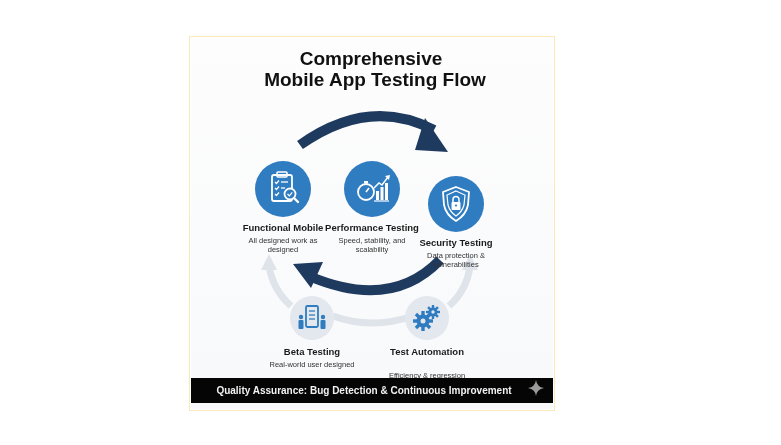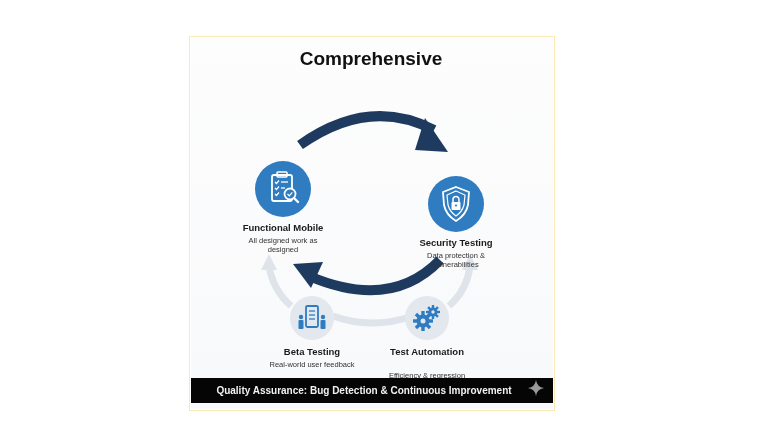--- a/index.html
+++ b/index.html
@@ -39,20 +39,21 @@
     .footer-text { position: relative; left: -8px; text-align: center; }
     .sparkle { position: absolute; right: 8px; top: 1px; }
   </style>
 </head>
 <body>
 
 <div class="card">
   <div class="inner">
 
     <div class="title l1">Comprehensive</div>
+    <div class="title l2">Mobile App Testing Flow</div>
 
     <svg class="flow" width="364" height="373" viewBox="0 0 364 373">
 
       <g fill="none" stroke="#dfe3ea" stroke-width="7" stroke-linecap="butt">
         <path d="M 100 268 Q 82 252 78 228"></path>
         <path d="M 142 278 Q 180 292 222 278"></path>
         <path d="M 258 268 Q 276 252 279 228"></path>
       </g>
       <polygon points="70,232 78,216 86,232" fill="#dfe3ea"></polygon>
       <polygon points="271,232 279,216 287,232" fill="#dfe3ea"></polygon>
@@ -74,20 +75,37 @@
           <line x1="26" y1="27" x2="30" y2="27" stroke="#fff" stroke-width="1.3"></line>
           <circle cx="35" cy="33" r="5.5" fill="#2f7cc1" stroke="#fff" stroke-width="1.8"></circle>
           <path d="M32.5 33 l1.8 1.8 l3 -3.5" stroke="#fff" stroke-width="1.2" fill="none"></path>
           <line x1="39" y1="37" x2="43" y2="41" stroke="#fff" stroke-width="2.4" stroke-linecap="round"></line>
         </svg>
       </div>
       <div class="n-title">Functional Mobile</div>
       <div class="n-desc">All designed work as designed</div>
     </div>
 
+    <div class="node" style="left:121px; top:123px;">
+      <div class="circle">
+        <svg width="56" height="56" viewBox="0 0 56 56">
+          <circle cx="22" cy="31" r="8" fill="none" stroke="#fff" stroke-width="1.8"></circle>
+          <rect x="20" y="20" width="4" height="2.5" fill="#fff"></rect>
+          <line x1="22" y1="31" x2="25" y2="27" stroke="#fff" stroke-width="1.5"></line>
+          <rect x="32" y="30" width="3" height="9" fill="#fff"></rect>
+          <rect x="36.5" y="26" width="3" height="13" fill="#fff"></rect>
+          <rect x="41" y="22" width="3" height="17" fill="#fff"></rect>
+          <polyline points="30,27 35,22 38,24 44,16" fill="none" stroke="#fff" stroke-width="1.5"></polyline>
+          <polygon points="41,15 46,14 45,19" fill="#fff"></polygon>
+          <line x1="30" y1="40" x2="45" y2="40" stroke="#fff" stroke-width="1.2"></line>
+        </svg>
+      </div>
+      <div class="n-title">Performance Testing</div>
+      <div class="n-desc">Speed, stability, and scalability</div>
+    </div>
 
     <div class="node" style="left:205px; top:138px;">
       <div class="circle">
         <svg width="56" height="56" viewBox="0 0 56 56">
           <path d="M28 11 L41 16 L40 29 Q38 39 28 45 Q18 39 16 29 L15 16 Z" fill="none" stroke="#fff" stroke-width="1.8"></path>
           <path d="M28 15 L37 19 L36 29 Q34 36 28 40 Q22 36 20 29 L19 19 Z" fill="none" stroke="#fff" stroke-width="1.2"></path>
           <rect x="23.5" y="26" width="9" height="8" rx="1" fill="#fff"></rect>
           <path d="M25 26 v-2.5 a3 3 0 0 1 6 0 v2.5" fill="none" stroke="#fff" stroke-width="1.5"></path>
           <circle cx="28" cy="29.5" r="1.1" fill="#2f7cc1"></circle>
         </svg>
@@ -103,21 +121,21 @@
           <line x1="19" y1="15" x2="25" y2="15" stroke="#2f7cc1" stroke-width="1.3"></line>
           <line x1="19" y1="19" x2="25" y2="19" stroke="#2f7cc1" stroke-width="1.3"></line>
           <line x1="19" y1="23" x2="25" y2="23" stroke="#2f7cc1" stroke-width="1.3"></line>
           <circle cx="11" cy="21" r="2.2" fill="#2f7cc1"></circle>
           <rect x="8.5" y="24" width="5" height="9" rx="1" fill="#2f7cc1"></rect>
           <circle cx="33" cy="21" r="2.2" fill="#2f7cc1"></circle>
           <rect x="30.5" y="24" width="5" height="9" rx="1" fill="#2f7cc1"></rect>
         </svg>
       </div>
       <div class="n-title" style="margin-top:6px;">Beta Testing</div>
-      <div class="n-desc" style="padding:0;">Real-world user feedback</div>
+      <div class="n-desc" style="padding:0;">Real-world user designed</div>
     </div>
 
     <div class="node" style="left:176px; top:258px;">
       <div class="circle light">
         <svg width="44" height="44" viewBox="0 0 44 44">
           <g fill="#2f7cc1">
             <circle cx="18" cy="25" r="6.5"></circle>
             <rect x="16.3" y="15" width="3.4" height="20"></rect>
             <rect x="8" y="23.3" width="20" height="3.4"></rect>
             <rect x="16.3" y="15" width="3.4" height="20" transform="rotate(45 18 25)"></rect>

